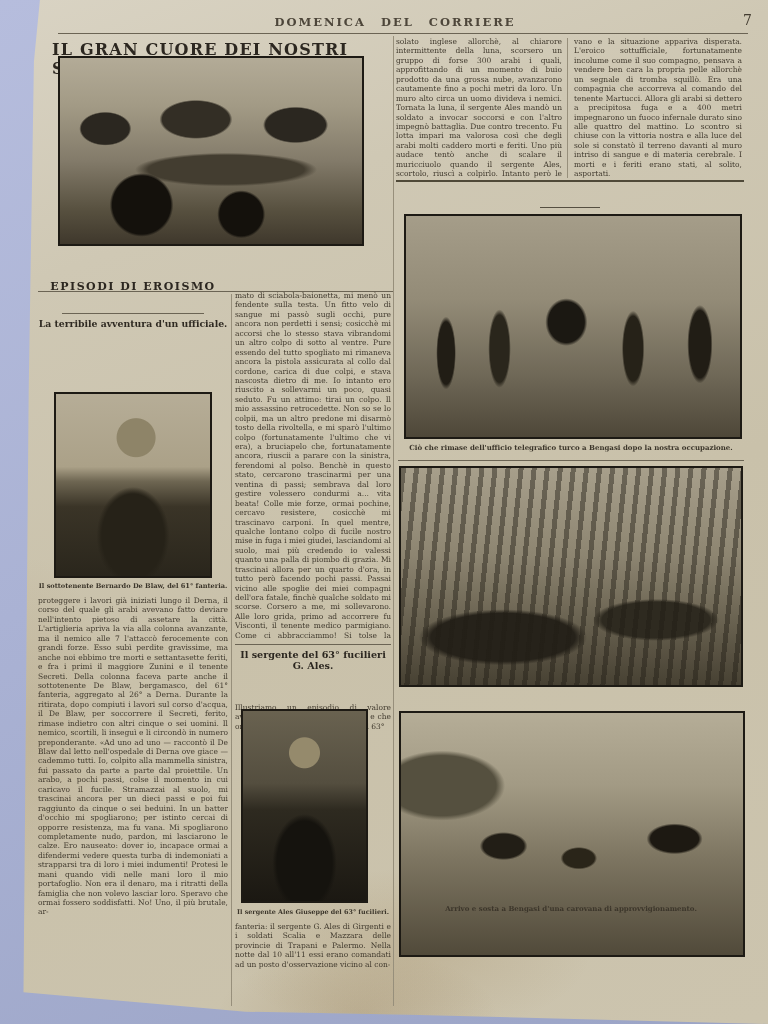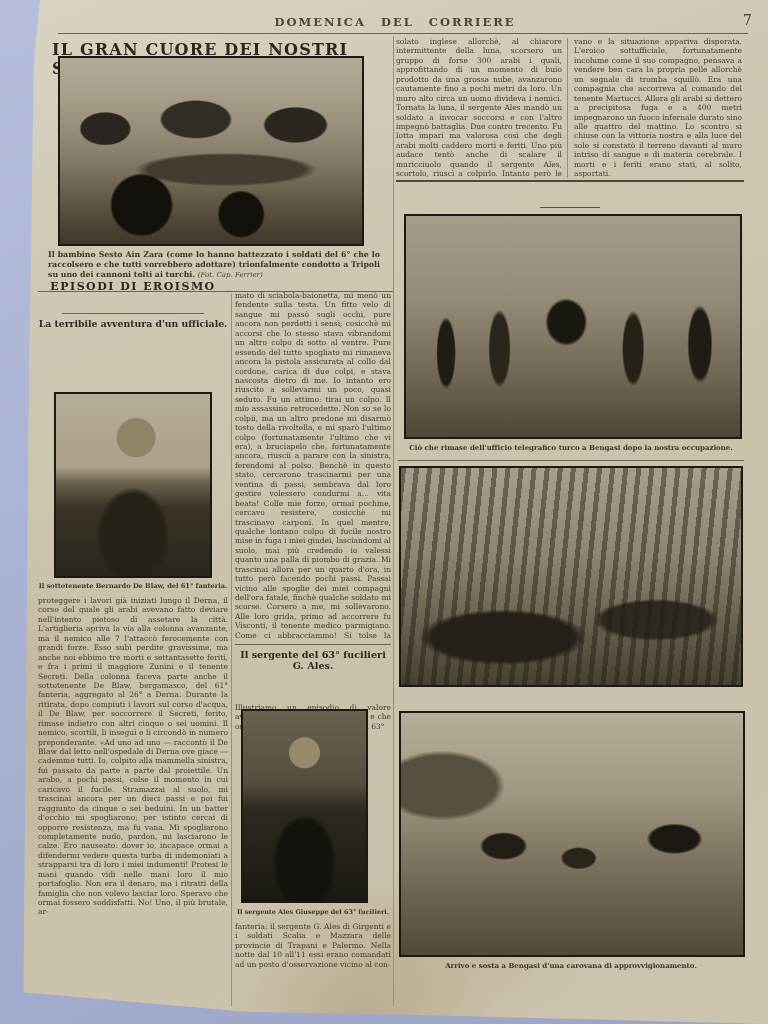--- a/index.html
+++ b/index.html
@@ -92,41 +92,37 @@
 <body>
 
 <div class="page">
 
   <div class="abs masthead">DOMENICA DEL CORRIERE</div>
   <div class="abs pagenum">7</div>
   <div class="abs hrule" style="left:36px;top:33px;width:690px;"></div>
 
   <div class="abs art-title" style="left:30px;top:40px;width:324px;">IL GRAN CUORE DEI NOSTRI SOLDATI</div>
   <div class="abs photo ph-soldiers" style="left:36px;top:56px;width:306px;height:190px;"></div>
-  <p class="abs caption" style="left:26px;top:250px;width:332px;margin:0;">
-    <span>Il bambino Sesto Ain Zara (come lo hanno battezzato i soldati del 6° che lo raccolsero e che tutti vorrebbero adottare) trionfalmente condotto a Tripoli su uno dei cannoni tolti ai turchi.</span>
-    <span class="credit">(Fot. Cap. Ferrier)</span>
-  </p>
 
   <div class="abs vrule" style="left:545px;top:38px;height:140px;"></div>
   <div class="abs bodytext" style="left:374px;top:37px;width:166px;height:144px;">solato inglese allorchè, al chiarore intermittente della luna, scorsero un gruppo di forse 300 arabi i quali, approfittando di un momento di buio prodotto da una grossa nube, avanzarono cautamente fino a pochi metri da loro. Un muro alto circa un uomo divideva i nemici. Tornata la luna, il sergente Ales mandò un soldato a invocar soccorsi e con l'altro impegnò battaglia. Due contro trecento. Fu lotta impari ma valorosa così che degli arabi molti caddero morti e feriti. Uno più audace tentò anche di scalare il muricciuolo quando il sergente Ales, scortolo, riuscì a colpirlo. Intanto però le cartucce fini-</div>
   <div class="abs bodytext" style="left:552px;top:37px;width:168px;height:144px;">vano e la situazione appariva disperata. L'eroico sottufficiale, fortunatamente incolume come il suo compagno, pensava a vendere ben cara la propria pelle allorchè un segnale di tromba squillò. Era una compagnia che accorreva al comando del tenente Martucci. Allora gli arabi si dettero a precipitosa fuga e a 400 metri impegnarono un fuoco infernale durato sino alle quattro del mattino. Lo scontro si chiuse con la vittoria nostra e alla luce del sole si constatò il terreno davanti al muro intriso di sangue e di materia cerebrale. I morti e i feriti erano stati, al solito, asportati.</div>
 
   <div class="abs" style="left:374px;top:180px;width:348px;height:2px;background:#4f4938;"></div>
   <div class="abs beng-underline" style="left:518px;top:207px;width:60px;"></div>
 
   <div class="abs photo ph-telegraph" style="left:382px;top:214px;width:338px;height:225px;"></div>
   <div class="abs photocap" style="left:376px;top:444px;width:346px;">Ciò che rimase dell'ufficio telegrafico turco a Bengasi dopo la nostra occupazione.</div>
   <div class="abs hrule" style="left:376px;top:460px;width:346px;"></div>
 
   <div class="abs photo ph-bersaglieri" style="left:377px;top:466px;width:344px;height:221px;"></div>
   <div class="abs photocap" style="left:376px;top:712px;width:346px;text-decoration:underline;">Arrivo dei rinforzi militari a Bengasi : lo sbarco dei bersaglieri.</div>
 
   <div class="abs photo ph-caravan" style="left:377px;top:711px;width:346px;height:246px;"></div>
-  <div class="abs photocap" style="left:376px;top:962px;width:346px;">Arrivo e sosta a Bengasi d'una carovana di approvvigionamento.</div>
+  <div class="abs photocap" style="left:376px;top:905px;width:346px;">Arrivo e sosta a Bengasi d'una carovana di approvvigionamento.</div>
 
   <div class="abs hrule" style="left:16px;top:291px;width:355px;"></div>
   <div class="abs vrule" style="left:209px;top:294px;height:712px;"></div>
   <div class="abs vrule" style="left:371px;top:36px;height:970px;"></div>
 
   <div class="abs sec-head" style="left:16px;top:280px;width:190px;">EPISODI DI EROISMO</div>
   <div class="abs hrule" style="left:40px;top:313px;width:142px;"></div>
   <div class="abs sub-head" style="left:16px;top:318px;width:190px;">La terribile avventura d'un ufficiale.</div>
   <div class="abs photo ph-portrait-deblaw" style="left:32px;top:392px;width:158px;height:186px;"></div>
   <div class="abs photocap" style="left:14px;top:582px;width:194px;font-size:6.6px;">Il sottotenente Bernardo De Blaw, del 61° fanteria.</div>

